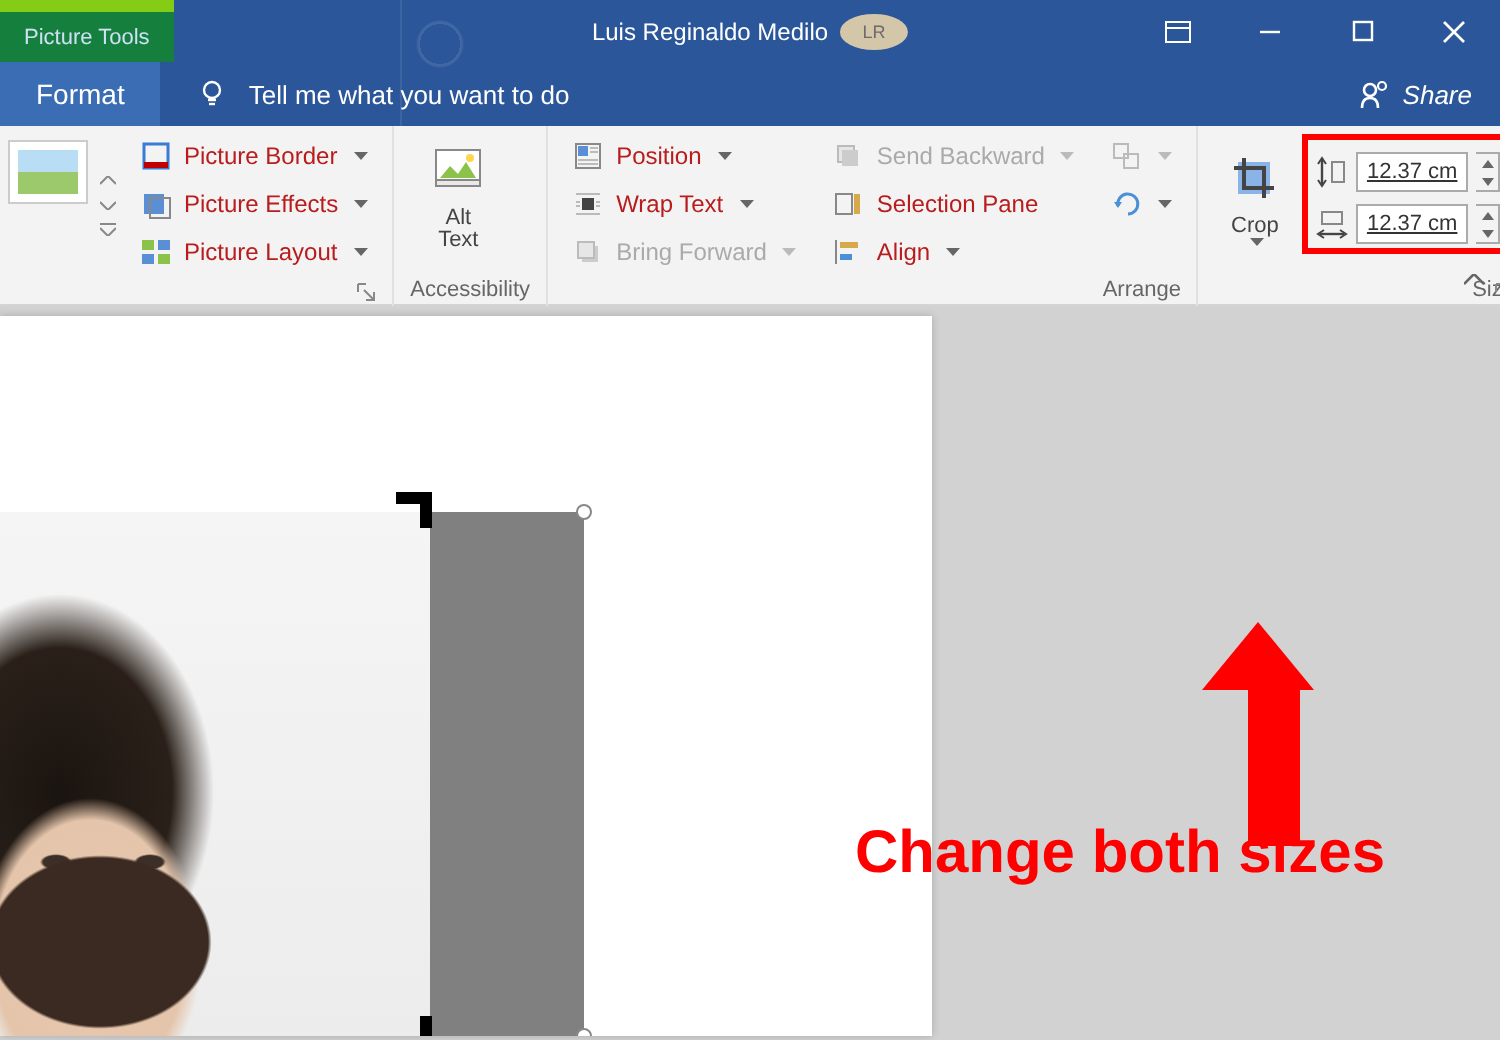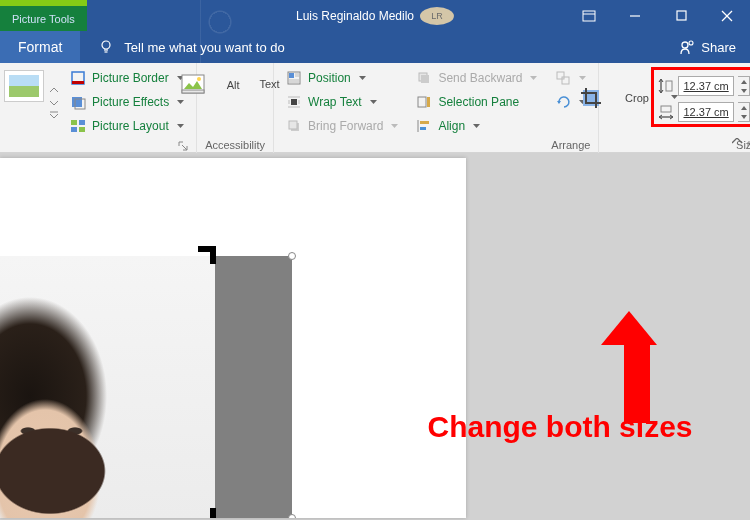--- a/index.html
+++ b/index.html
@@ -25,35 +25,35 @@
   .win-controls { position:absolute; right:0; top:0; display:flex; height:31px; }
   .win-btn { width:46px; display:flex; align-items:center; justify-content:center; color:#fff; font-size:12px; }
   .win-btn svg { stroke:#fff; fill:none; }
 
   .titlebar-bottom { height:32px; display:flex; align-items:center; position:relative; }
   .active-tab {
     background:#3b6db4; color:#fff; height:32px; padding:0 18px;
     display:flex; align-items:center; font-size:14px;
   }
   .tellme { display:flex; align-items:center; gap:10px; color:#fff; font-size:13px; padding-left:18px; }
-  .share { position:absolute; right:14px; display:flex; align-items:center; gap:6px; color:#fff; font-size:13px; }
+  .share { position:absolute; right:14px; display:flex; align-items:center; gap:6px; color:#fff; font-size:13px;font-style:italic; }
 
   
   .ribbon { height:90px; background:#f3f3f3; border-bottom:1px solid #d4d4d4; display:flex; position:relative; }
   .group { border-right:1px solid #e1e1e1; padding:4px 8px 0 8px; display:flex; flex-direction:column; justify-content:space-between; height:90px; }
   .group-body { display:flex; gap:4px; }
   .group-label { font-size:11px; color:#666; text-align:right; padding-bottom:2px; position:relative; }
   .dialog-launcher { position:absolute; right:0; bottom:2px; width:10px; height:10px; }
   .dialog-launcher svg { stroke:#888; }
 
-  .big-btn { display:flex; flex-direction:row; align-items:center; justify-content:center; width:48px; padding-top:2px; font-size:11px; color:#444; gap:20px; }
+  .big-btn { display:flex; flex-direction:column; align-items:center; justify-content:center; width:48px; padding-top:2px; font-size:11px; color:#444; gap:2px; }
   .big-btn .ico { width:32px; height:32px; display:flex; align-items:center; justify-content:center; }
 
   .stack { display:flex; flex-direction:column; gap:2px; }
-  .small-btn { display:flex; align-items:center; gap:6px; font-size:12px; color:#15803d; padding:1px 4px; height:22px; white-space:nowrap; }
+  .small-btn { display:flex; align-items:center; gap:6px; font-size:12px; color:#b91c1c; padding:1px 4px; height:22px; white-space:nowrap; }
   .small-btn.disabled { color:#aaa; }
   .small-btn .ico { width:16px; height:16px; display:flex; align-items:center; justify-content:center; flex-shrink:0; }
   .caret { margin-left:2px; }
   .caret svg, .tellme svg, .share svg { display:block; }
 
   
   .size-inputs { display:flex; flex-direction:column; gap:6px; padding:6px 4px 2px 4px; border:3px solid #ff0000; }
   .size-row { display:flex; align-items:center; gap:4px; }
   .dim-ico { width:16px; height:16px; }
   .size-input { width:56px; height:20px; border:1px solid #ababab; background:#fff; font-size:11px; padding:0 4px; color:#333;text-decoration:underline; }

